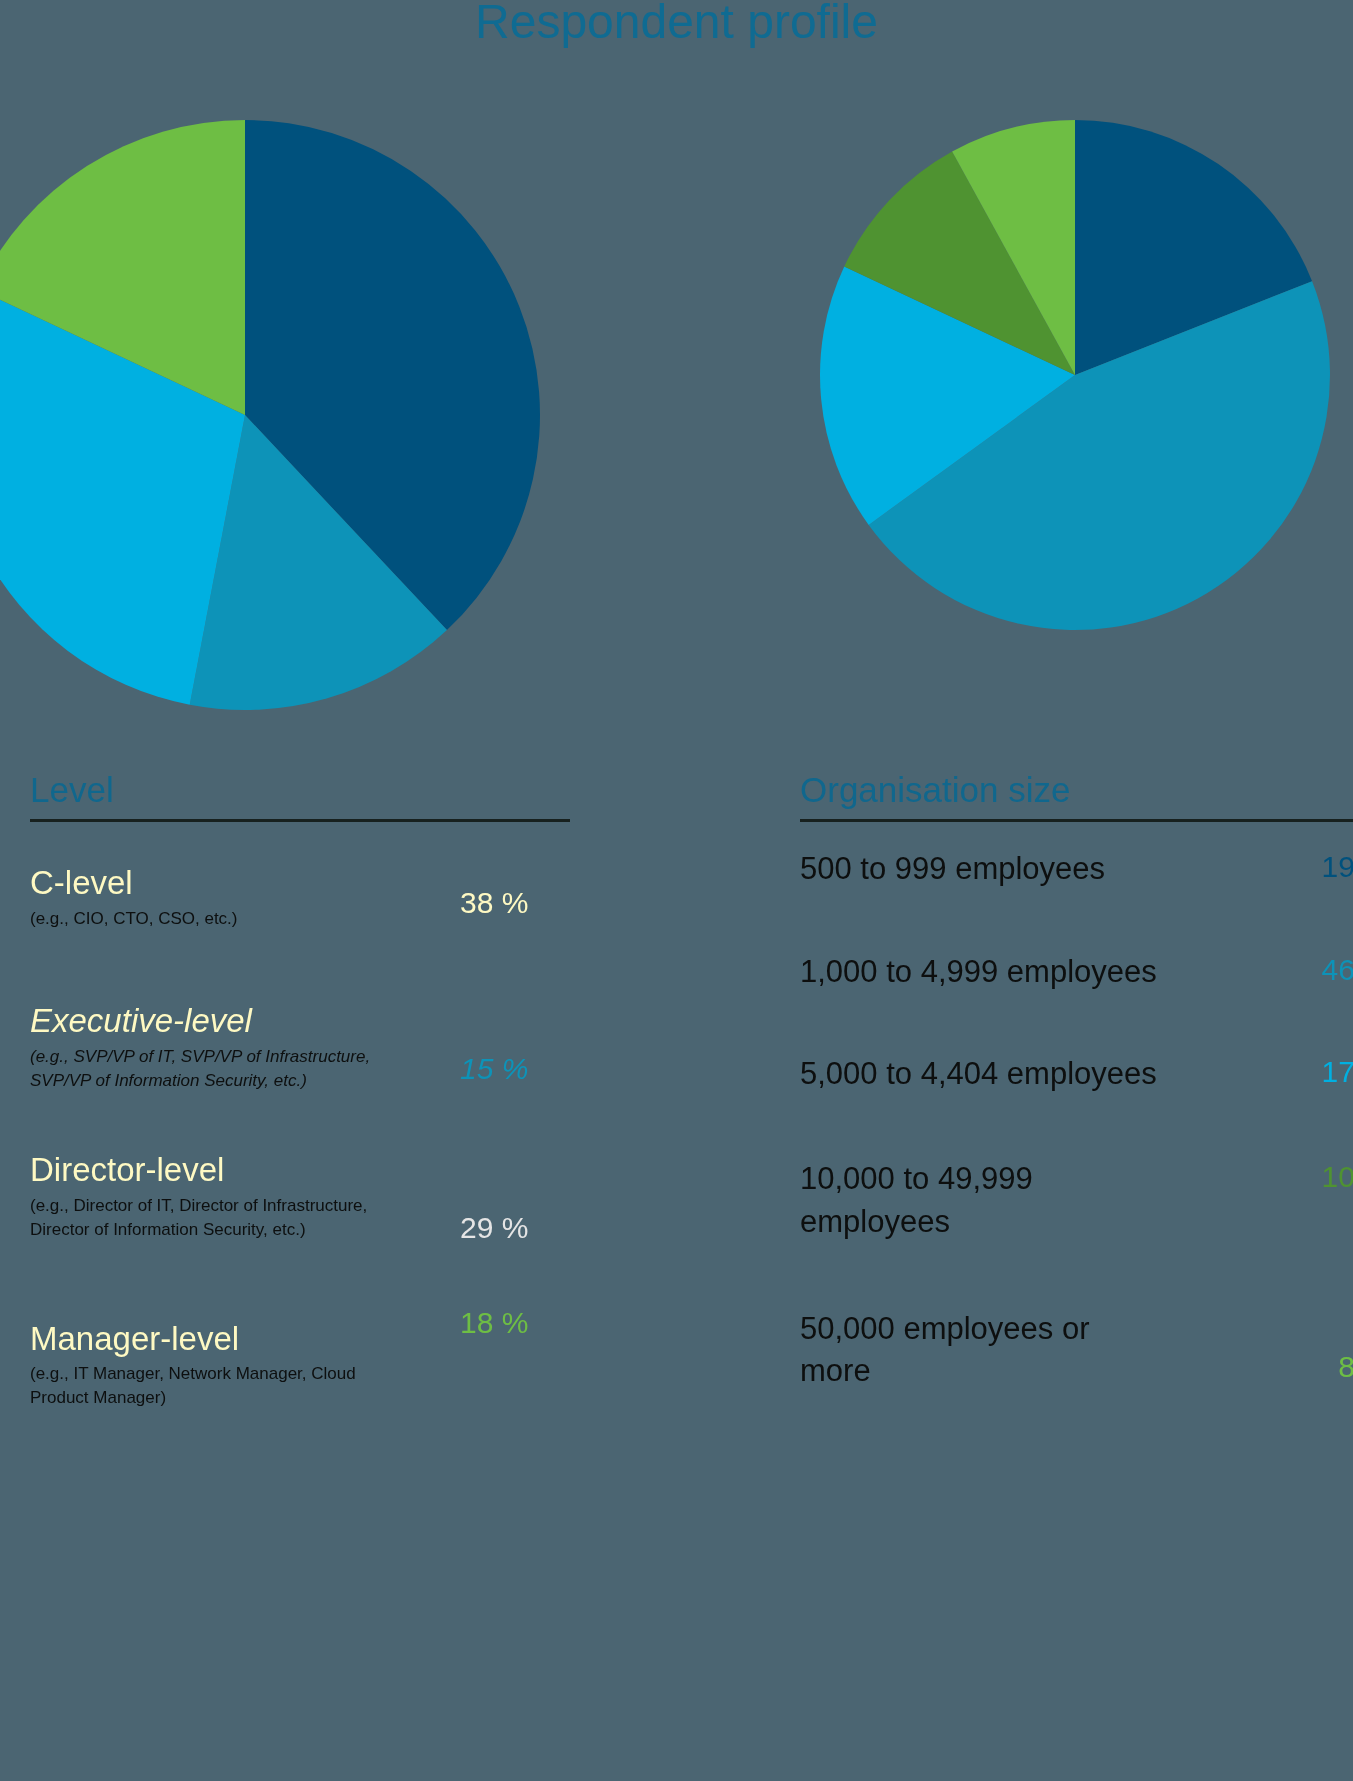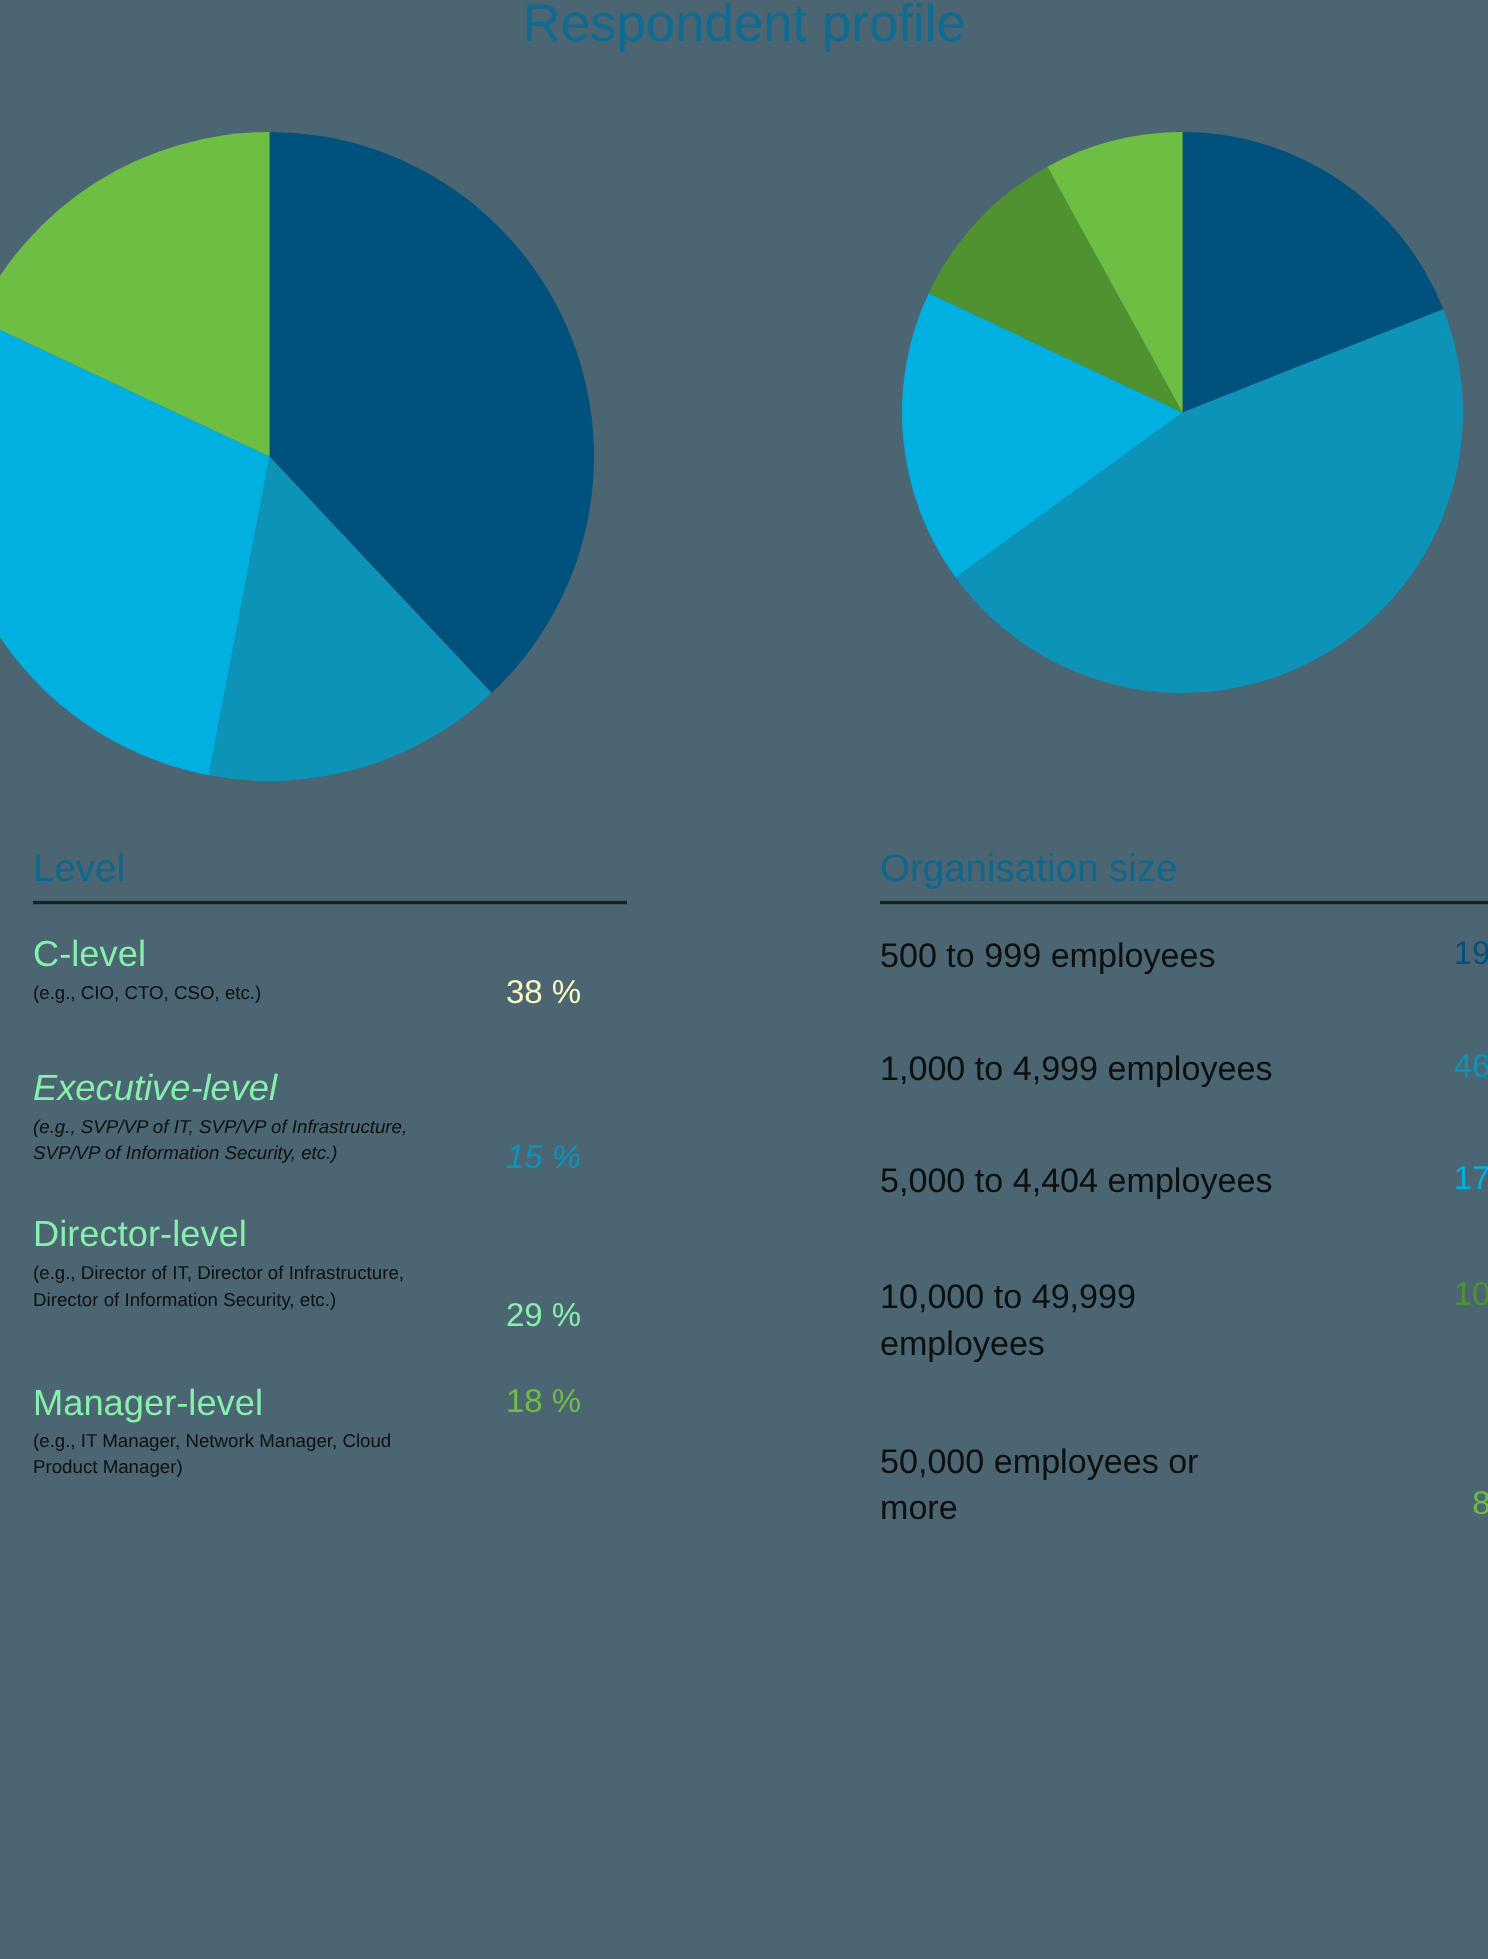--- a/index.html
+++ b/index.html
@@ -92,23 +92,24 @@
     white-space: nowrap;
     line-height: 1;
   }
   
   .col.left .row        { position: relative; }
   .col.left .row .txt   { width: 400px; }
   .col.left .row .pct   { position: absolute; }
 
   .lvl-name {
     font-size: 33px;
-    color: #86efac;
+    color: #fef9c3;
     line-height: 1.18;
     white-space: nowrap;
+    margin-top: 16px;
   }
   .lvl-sub {
     font-size: 17px;
     color: #0d0f0f;
     line-height: 1.40;
   }
 
   
   .col.right .row {
     position: relative;
@@ -173,21 +174,21 @@
             <div class="lvl-name">Executive-level</div>
             <div class="lvl-sub" style="margin-top: 4px; width: 370px;">(e.g., SVP/VP of IT, SVP/VP of Infrastructure, SVP/VP of Information Security, etc.)</div>
           </div>
           <div class="pct" style="color: rgb(13, 147, 184); left: 430px; top: 68px;">15 %</div>
         </div>
         <div class="row" style="margin-bottom: 62px; align-items: flex-end;">
           <div class="txt">
             <div class="lvl-name">Director-level</div>
             <div class="lvl-sub" style="margin-top: 4px; width: 370px;">(e.g., Director of IT, Director of Infrastructure, Director of Information Security, etc.)</div>
           </div>
-          <div class="pct" style="color: #86efac; left: 430px; top: 78px;">29 %</div>
+          <div class="pct" style="color: #e5e5e5; left: 430px; top: 78px;">29 %</div>
         </div>
         <div class="row" style="margin-bottom: 0px;">
           <div class="txt">
             <div class="lvl-name">Manager-level</div>
             <div class="lvl-sub" style="margin-top: 4px; width: 380px;">(e.g., IT Manager, Network Manager, Cloud Product Manager)</div>
           </div>
           <div class="pct" style="color: rgb(110, 190, 68); left: 430px; top: 4px;">18 %</div>
         </div>
       </div>
   </div>

